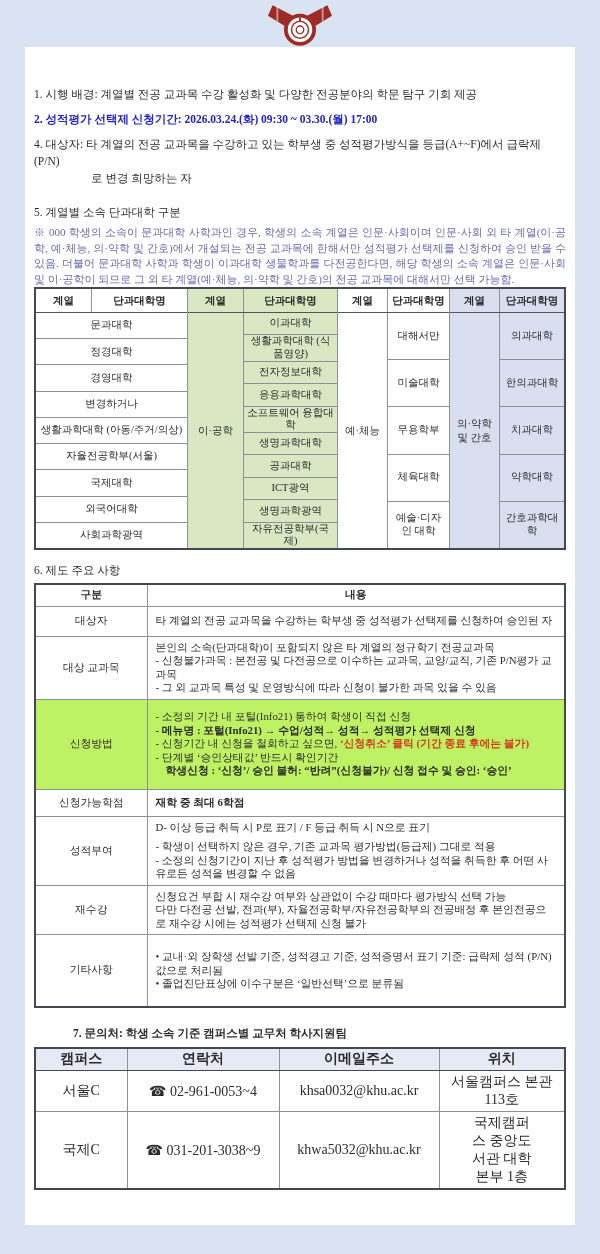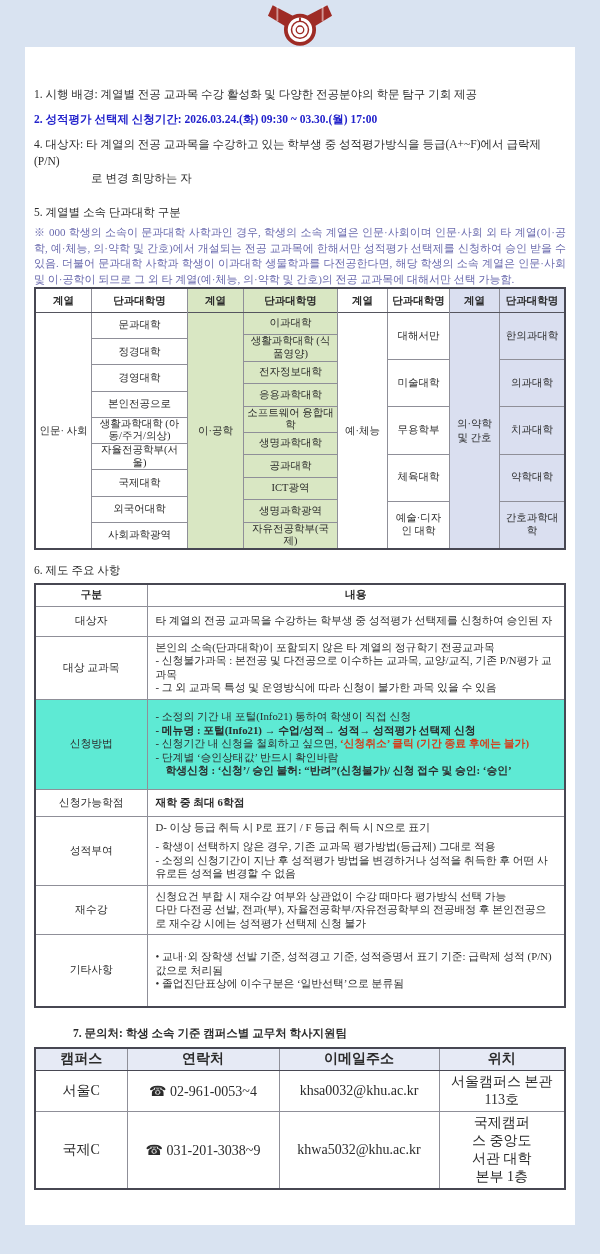--- a/index.html
+++ b/index.html
@@ -46,21 +46,21 @@
   .ccell { flex:1; display:flex; align-items:center; justify-content:center; text-align:center; border-bottom:1px solid #8f8f98; padding:0 3px; line-height:1.2; }
   .ccell:last-child { border-bottom:none; }
 
   
   table.rules { width:100%; border-collapse:collapse; margin-top:5px; font-size:10.8px; }
   table.rules td, table.rules th { border:1px solid #8f8f98; vertical-align:middle; }
   table.rules { border:2px solid #474752; }
   table.rules th { height:22px; font-weight:bold; text-align:center; }
   td.gubun { width:112px; text-align:center; }
   td.naeyong { padding:4px 8px; line-height:13.5px; }
-  .greenrow td { background:#5eead4; }
+  .greenrow td { background:#bef264; }
   .bold { font-weight:bold; }
   .indent { margin-left:10px; }
   .redline { color:#d2401f; font-weight:bold; }
 
   
   table.contact { width:100%; border-collapse:collapse; margin-top:6px; font-size:14px; }
   table.contact { border:2px solid #474752; }
   table.contact td, table.contact th { border:1px solid #8f8f98; text-align:center; vertical-align:middle; }
   table.contact th { height:23px; background:#e6eaf5; font-weight:bold; border-bottom:1.5px solid #474752; }
   table.contact td { height:34px; padding:2px 4px; }
@@ -100,26 +100,25 @@
   <div class="note">※ 000 학생의 소속이 문과대학 사학과인 경우, 학생의 소속 계열은 인문·사회이며 인문·사회 외 타 계열(이·공학, 예·체능, 의·약학 및 간호)에서 개설되는 전공 교과목에 한해서만 성적평가 선택제를 신청하여 승인 받을 수 있음. 더불어 문과대학 사학과 학생이 이과대학 생물학과를 다전공한다면, 해당 학생의 소속 계열은 인문·사회 및 이·공학이 되므로 그 외 타 계열(예·체능, 의·약학 및 간호)의 전공 교과목에 대해서만 선택 가능함.</div>
 
   <div class="ctable">
 
     <div class="cgroup g1">
       <div class="chead">
         <div class="ccat-w">계열</div>
         <div class="ccol-w">단과대학명</div>
       </div>
       <div class="cbody">
-        <div class="cat">인문· 사회</div>
         <div class="clist">
           <div class="ccell">문과대학</div>
           <div class="ccell">정경대학</div>
           <div class="ccell">경영대학</div>
-          <div class="ccell">본인전공으로</div>
+          <div class="ccell">변경하거나</div>
           <div class="ccell">생활과학대학 (아동/주거/의상)</div>
           <div class="ccell">자율전공학부(서울)</div>
           <div class="ccell">국제대학</div>
           <div class="ccell">외국어대학</div>
           <div class="ccell">사회과학광역</div>
         </div>
       </div>
     </div>
 
     <div class="cgroup g2 theme-green">
@@ -162,22 +161,22 @@
     </div>
 
     <div class="cgroup g4 theme-blue">
       <div class="chead">
         <div class="ccat-w">계열</div>
         <div class="ccol-w">단과대학명</div>
       </div>
       <div class="cbody">
         <div class="cat">의·약학 및 간호</div>
         <div class="clist">
+          <div class="ccell">의과대학</div>
           <div class="ccell">한의과대학</div>
-          <div class="ccell">의과대학</div>
           <div class="ccell">치과대학</div>
           <div class="ccell">약학대학</div>
           <div class="ccell">간호과학대학</div>
         </div>
       </div>
     </div>
 
   </div>
 
   <div class="sec-head" style="margin-top:13px;">6. 제도 주요 사항</div>
@@ -201,21 +200,21 @@
         <div>- 신청불가과목 : 본전공 및 다전공으로 이수하는 교과목, 교양/교직, 기존 P/N평가 교과목</div>
         <div>- 그 외 교과목 특성 및 운영방식에 따라 신청이 불가한 과목 있을 수 있음</div>
       </td>
     </tr>
     <tr class="greenrow">
       <td class="gubun" style="height:90px;">신청방법</td>
       <td class="naeyong">
         <div>- 소정의 기간 내 포털(Info21) 통하여 학생이 직접 신청</div>
         <div class="bold">- 메뉴명 : 포털(Info21) → 수업/성적→ 성적→ 성적평가 선택제 신청</div>
         <div><span>- 신청기간 내 신청을 철회하고 싶으면, </span><span class="redline">‘신청취소’ 클릭 (기간 종료 후에는 불가)</span></div>
-        <div>- 단계별 ‘승인상태값’ 반드시 확인바람</div>
+        <div>- 단계별 ‘승인상태값’ 반드시 확인기간</div>
         <div class="bold indent">학생신청 : ‘신청’/ 승인 불허: “반려”(신청불가)/ 신청 접수 및 승인: ‘승인’</div>
       </td>
     </tr>
     <tr>
       <td class="gubun" style="height:27px;">신청가능학점</td>
       <td class="naeyong bold">
         <div>재학 중 최대 6학점</div>
       </td>
     </tr>
     <tr>

